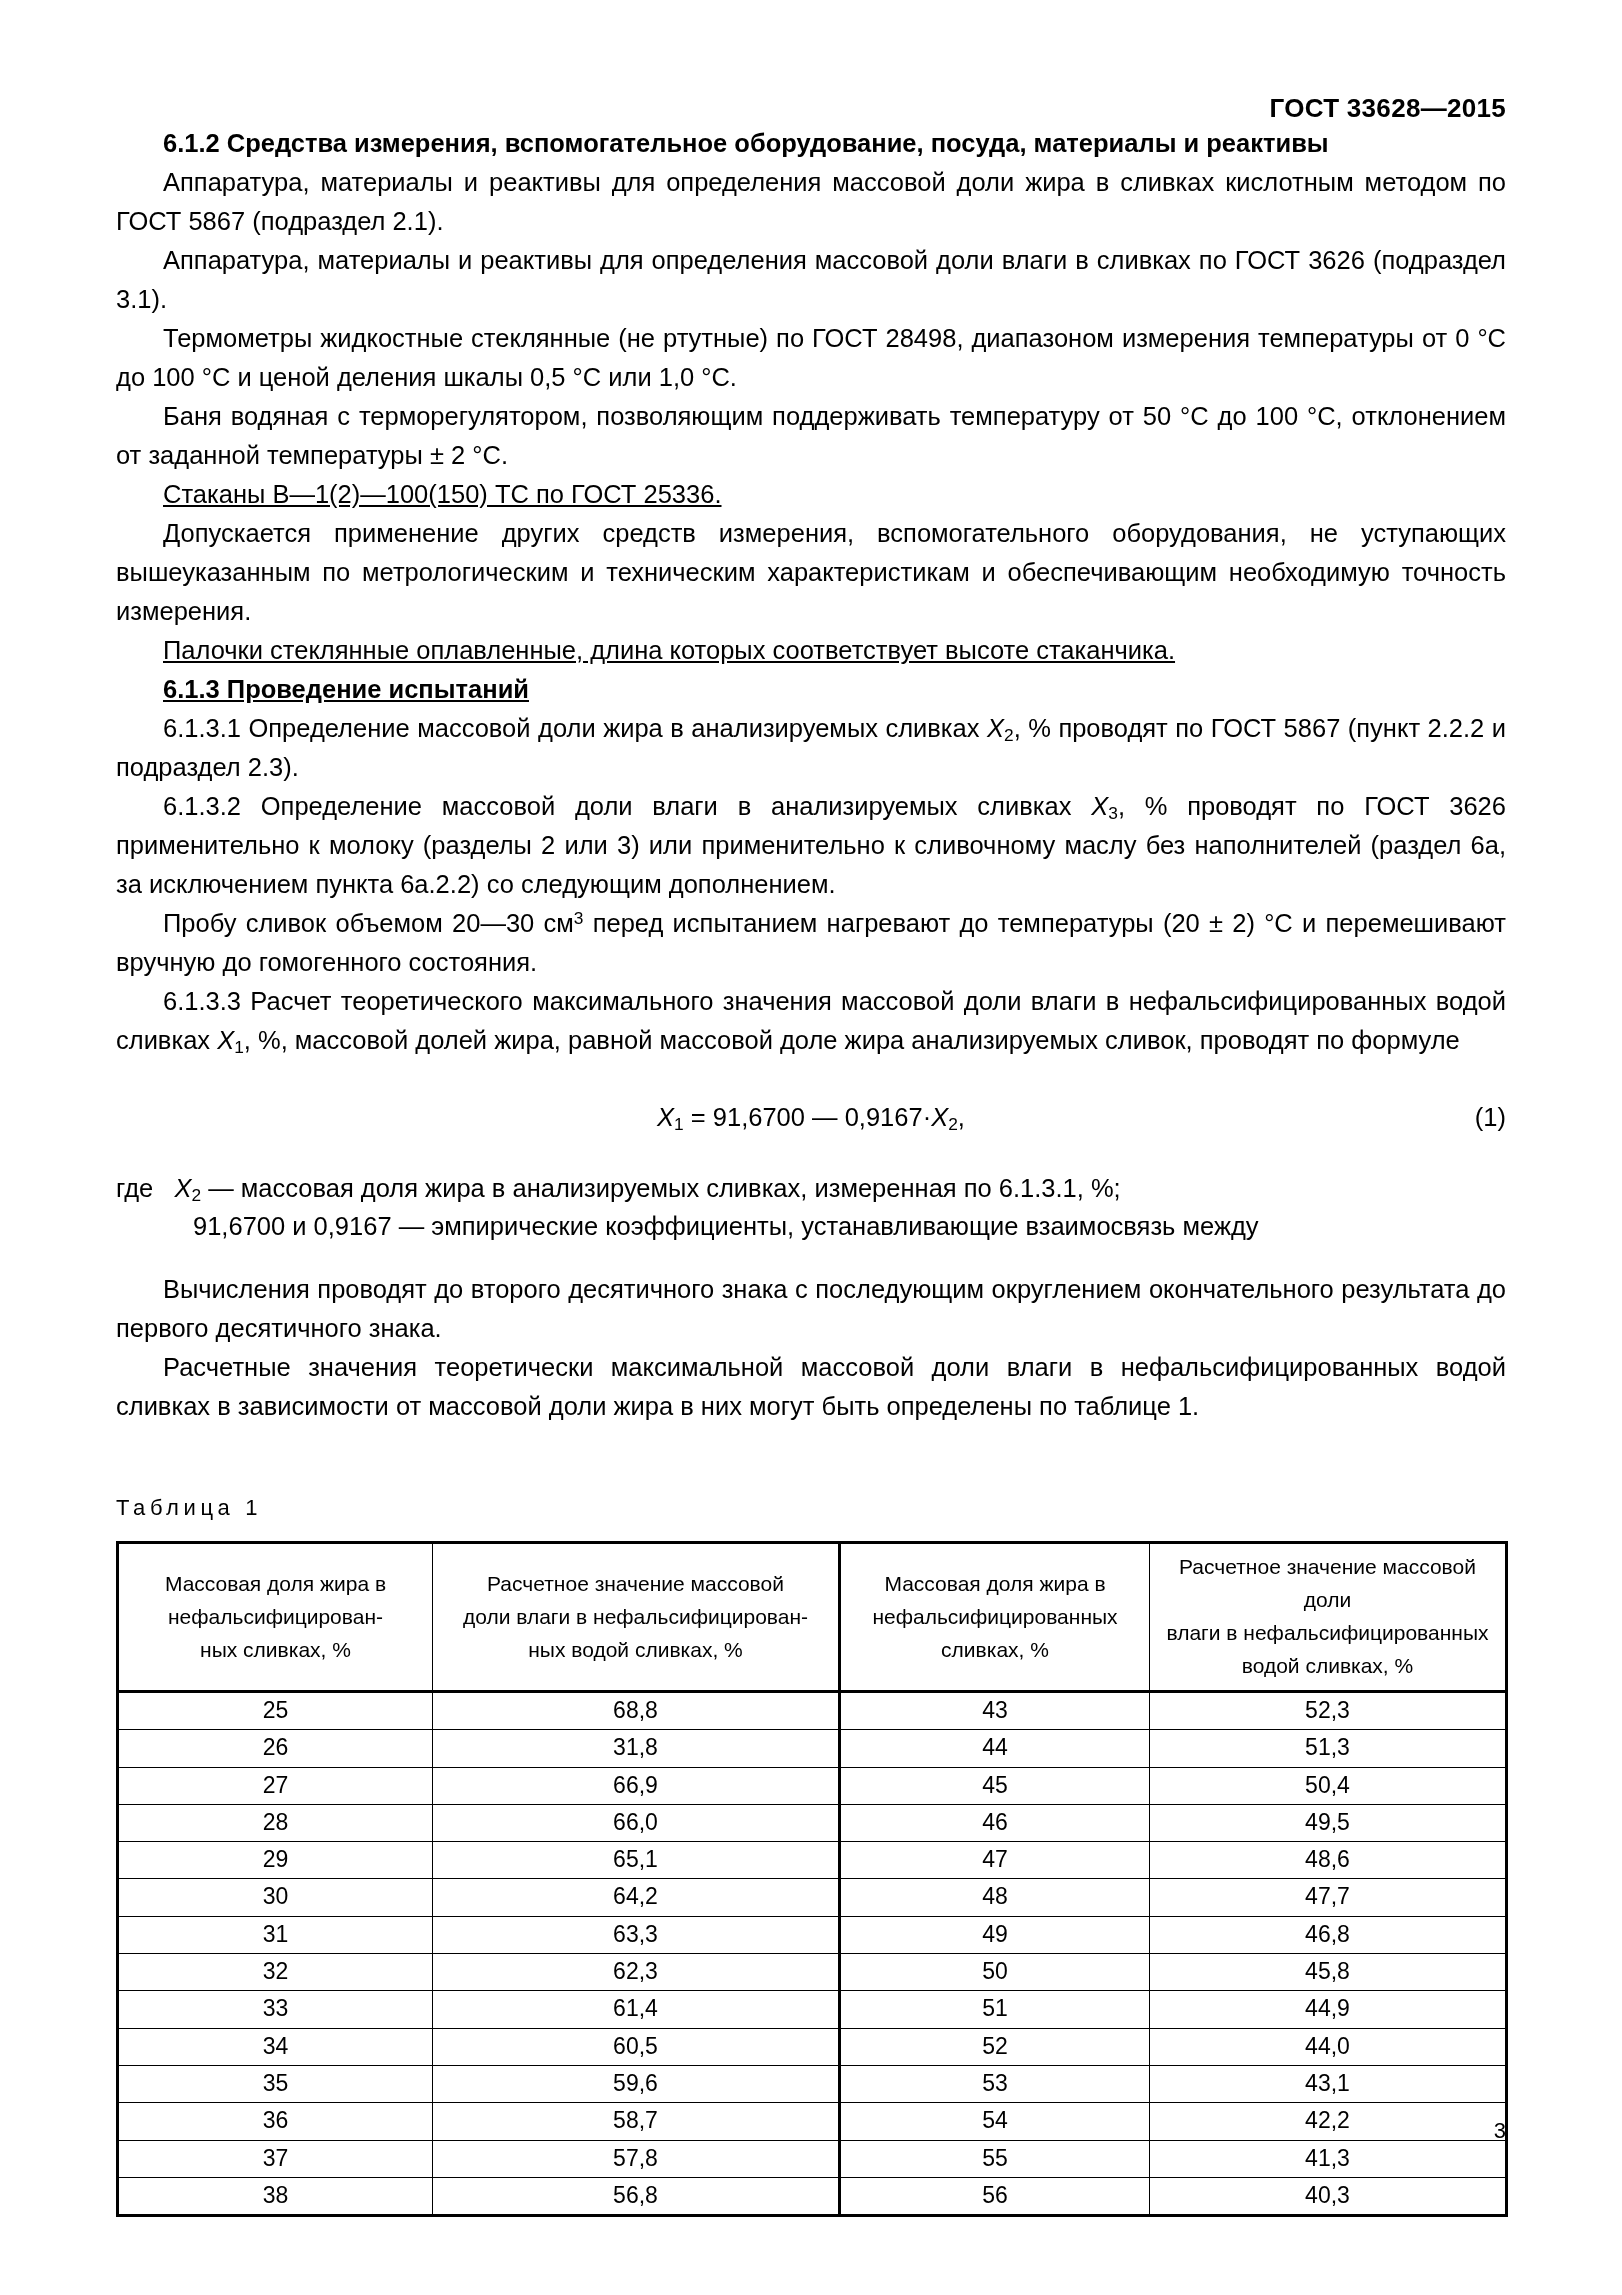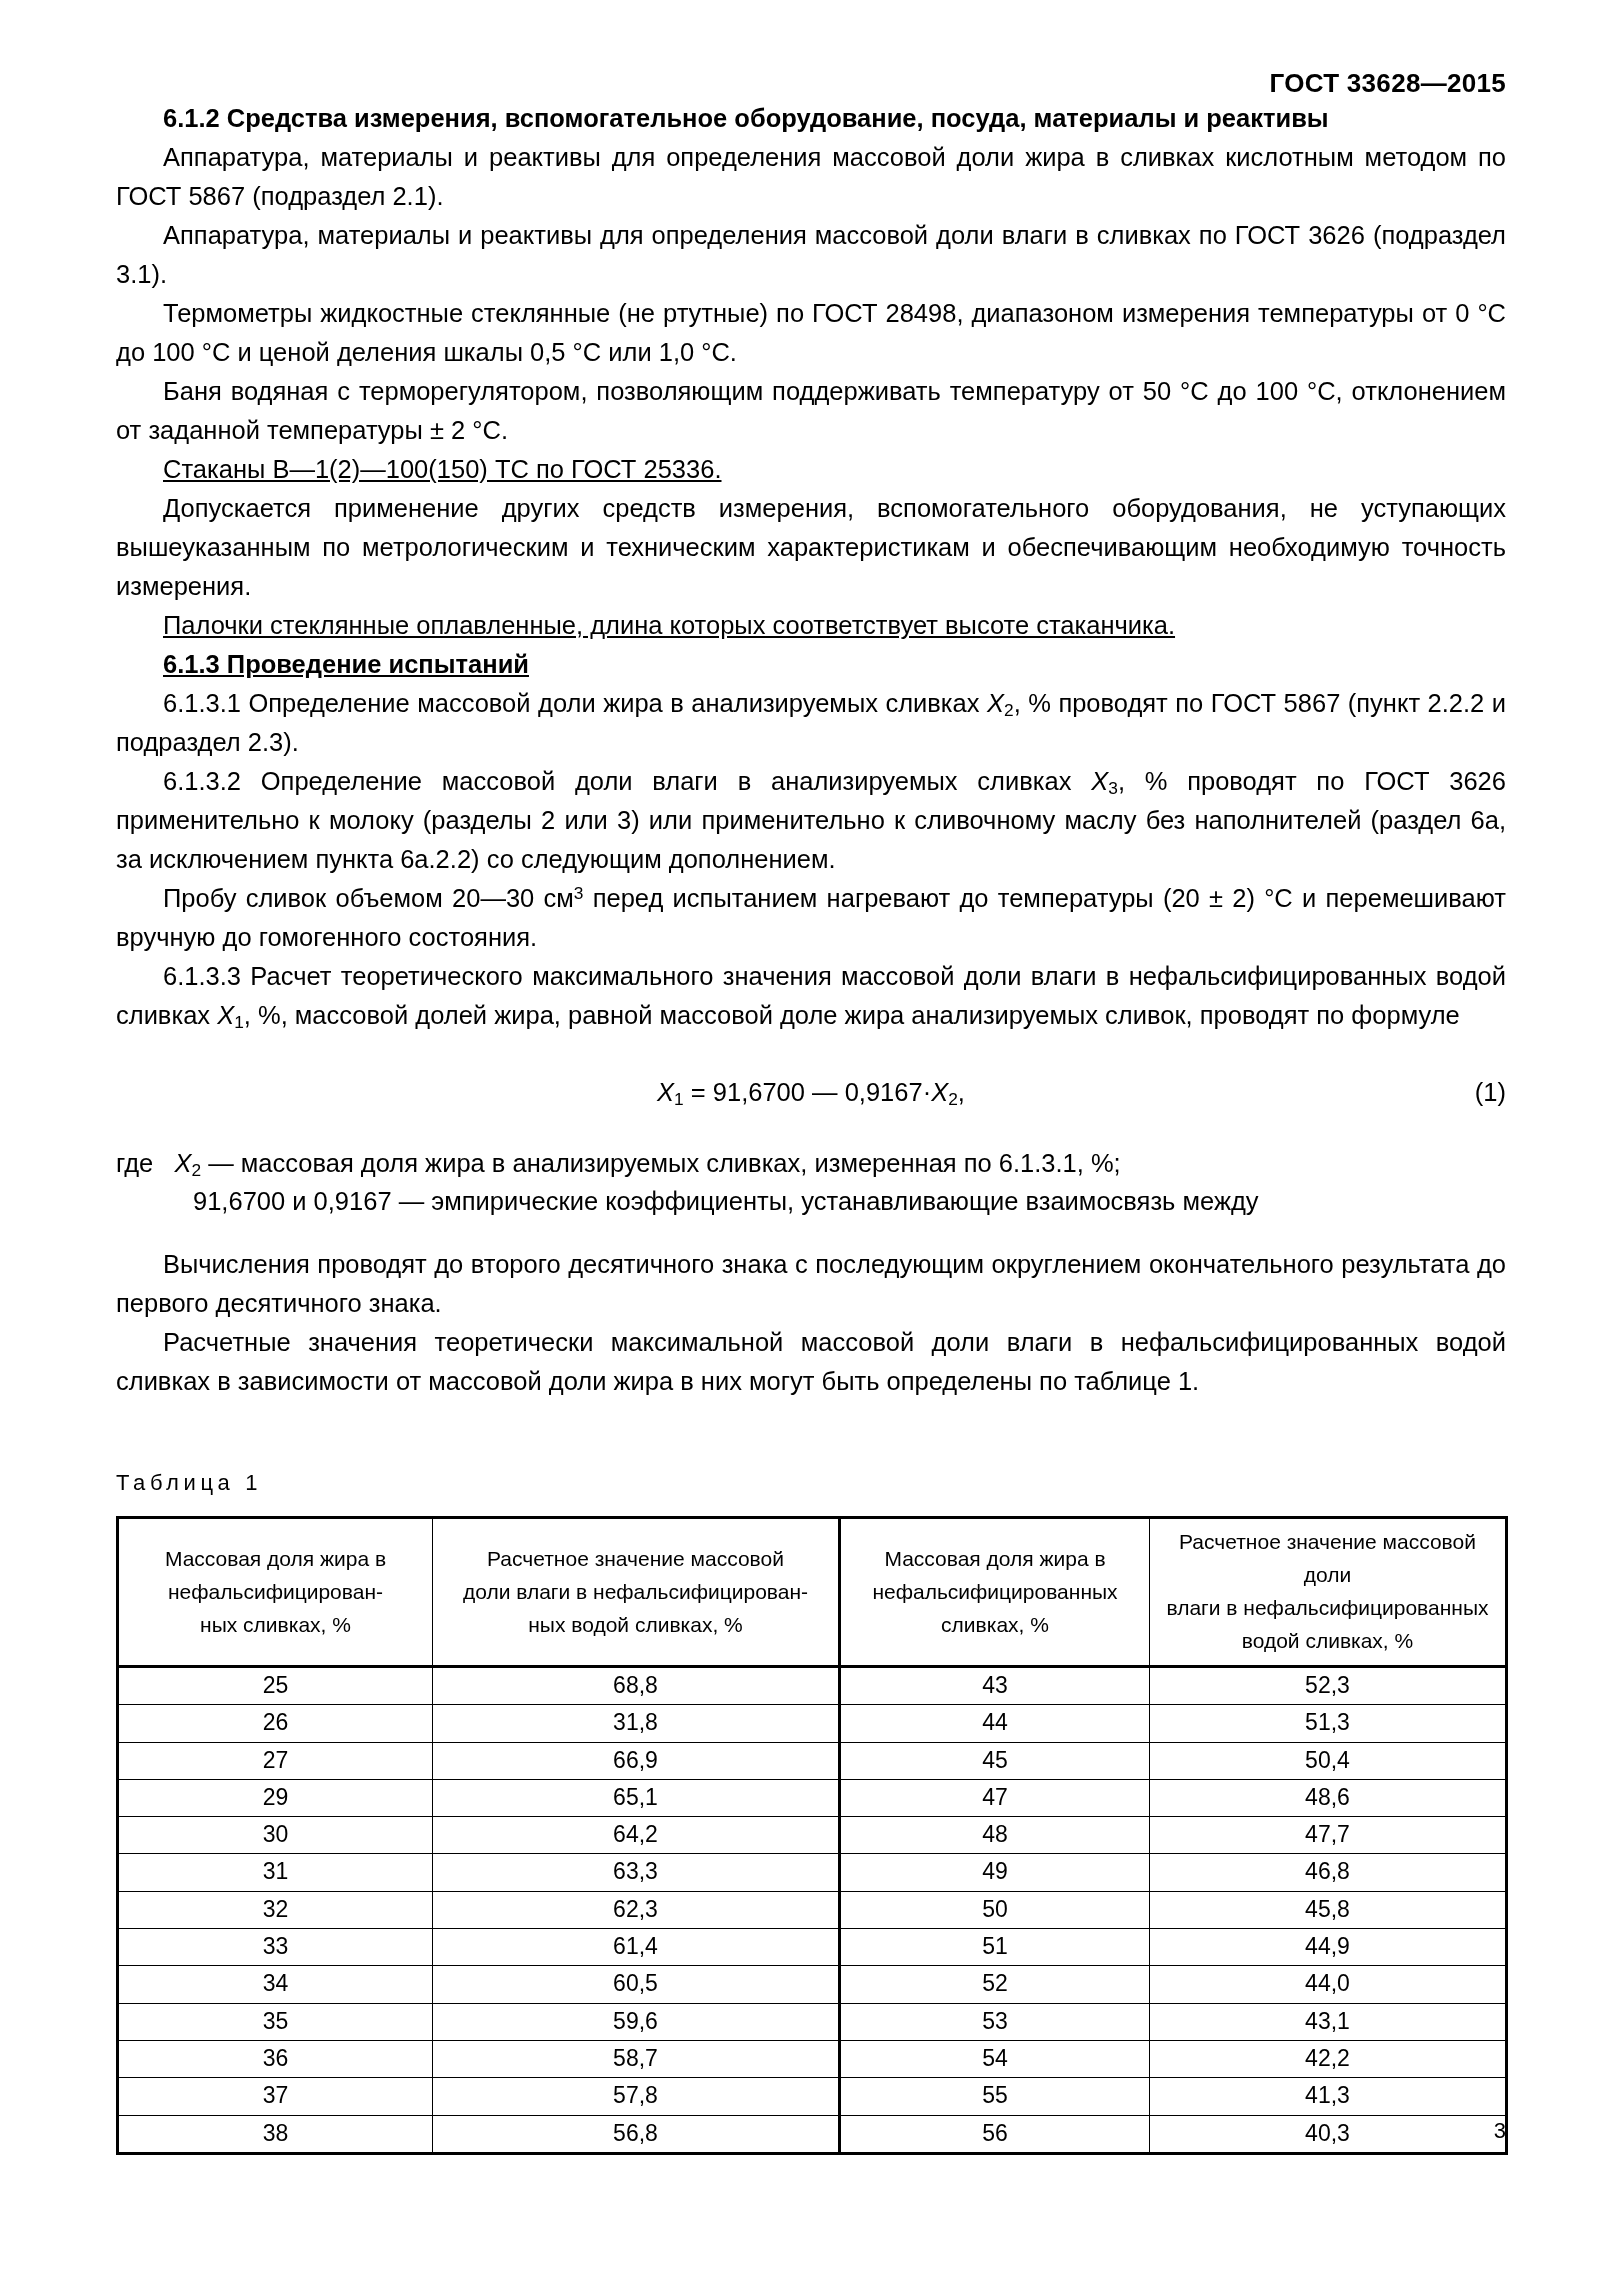--- a/index.html
+++ b/index.html
@@ -26,21 +26,21 @@
     top: 0;
     width: 1390px;
   }
 
   
   .doc-header {
     text-align: right;
     font-size: 26px;
     font-weight: bold;
     letter-spacing: 0.3px;
-    padding-top: 68px;
+    padding-top: 93px;
     padding-bottom: 0;
   }
 
   
   .para {
     font-size: 25.5px;
     line-height: 39px;
     text-align: justify;
     text-justify: inter-word;
     margin: 0;
@@ -265,20 +265,26 @@
             <td>44</td>
             <td>51,3</td>
           </tr>
           <tr>
             <td>27</td>
             <td class="mid-left">66,9</td>
             <td>45</td>
             <td>50,4</td>
           </tr>
           <tr>
+            <td>28</td>
+            <td class="mid-left">66,0</td>
+            <td>46</td>
+            <td>49,5</td>
+          </tr>
+          <tr>
             <td>29</td>
             <td class="mid-left">65,1</td>
             <td>47</td>
             <td>48,6</td>
           </tr>
           <tr>
             <td>30</td>
             <td class="mid-left">64,2</td>
             <td>48</td>
             <td>47,7</td>

